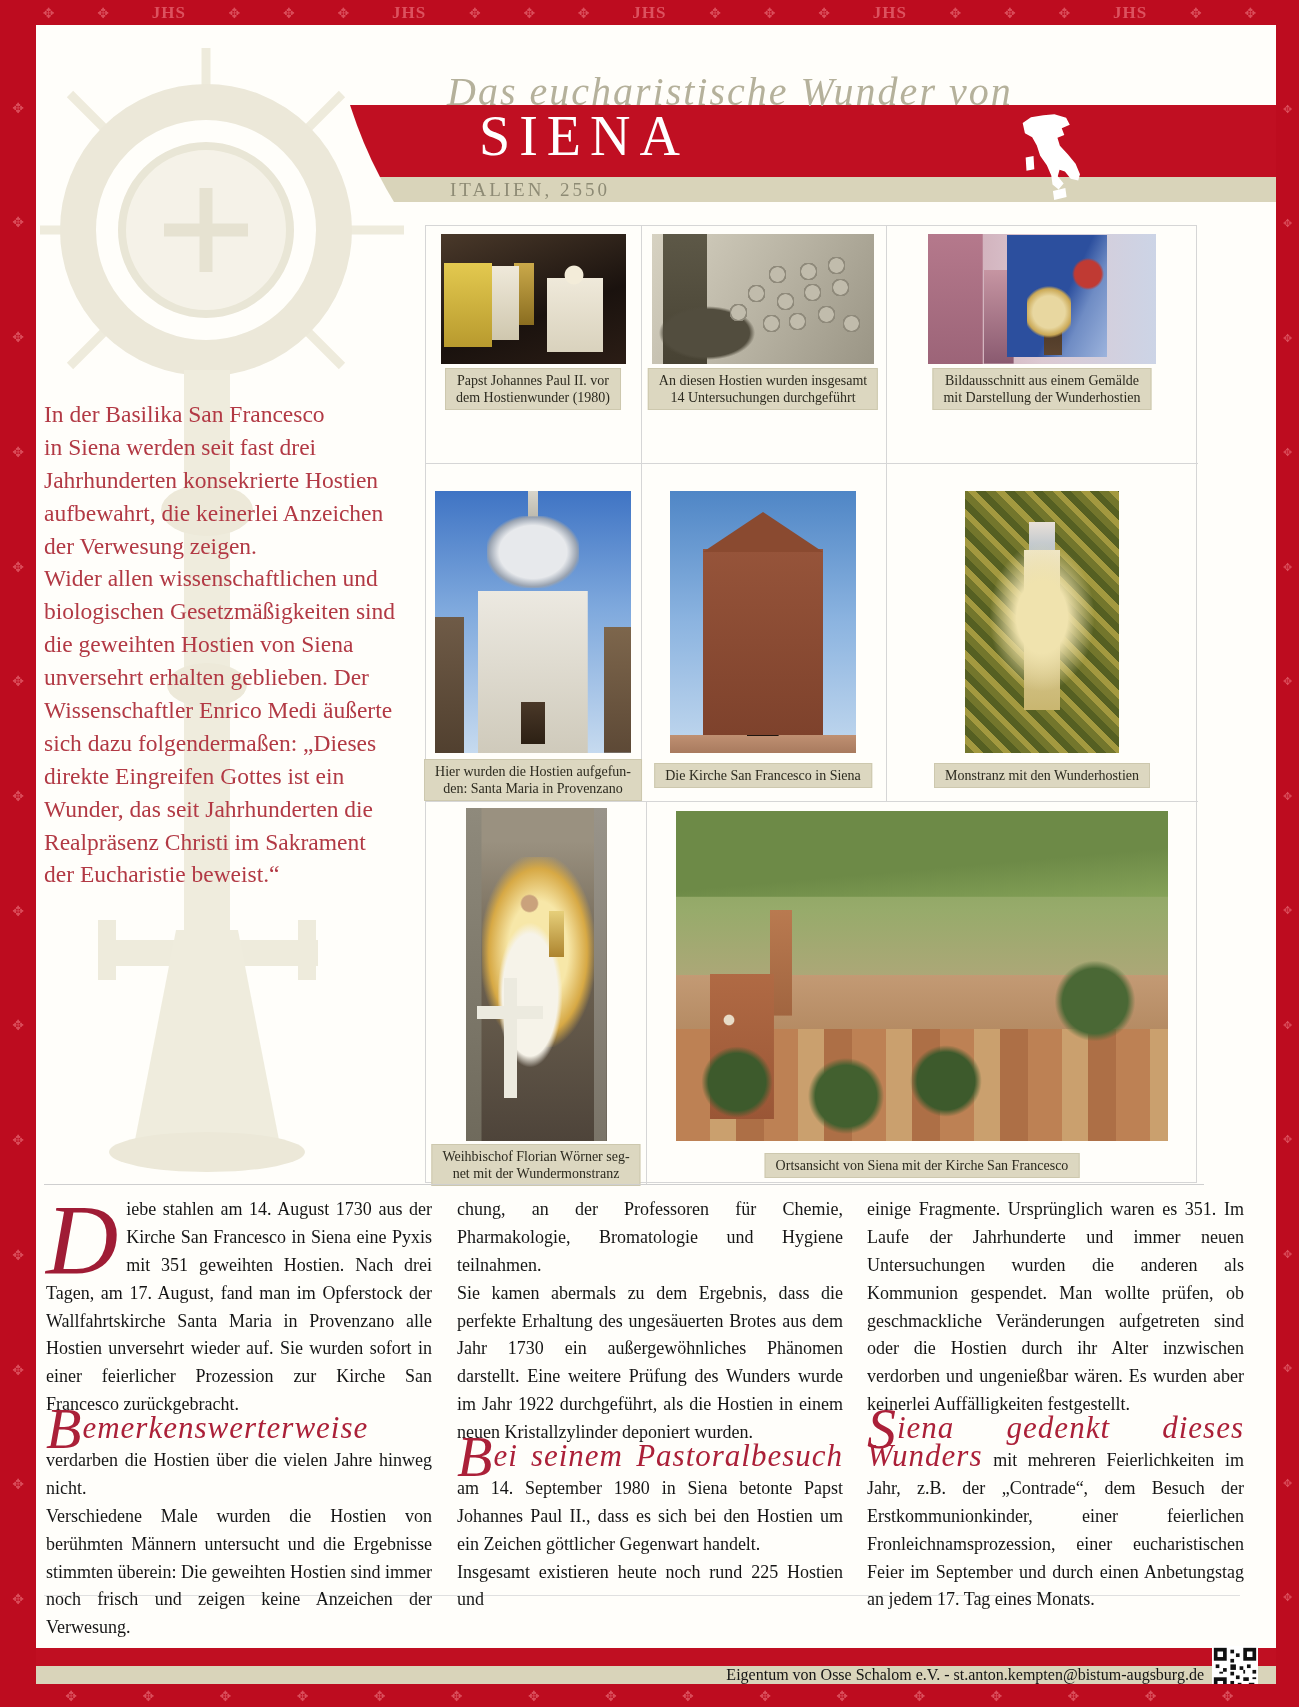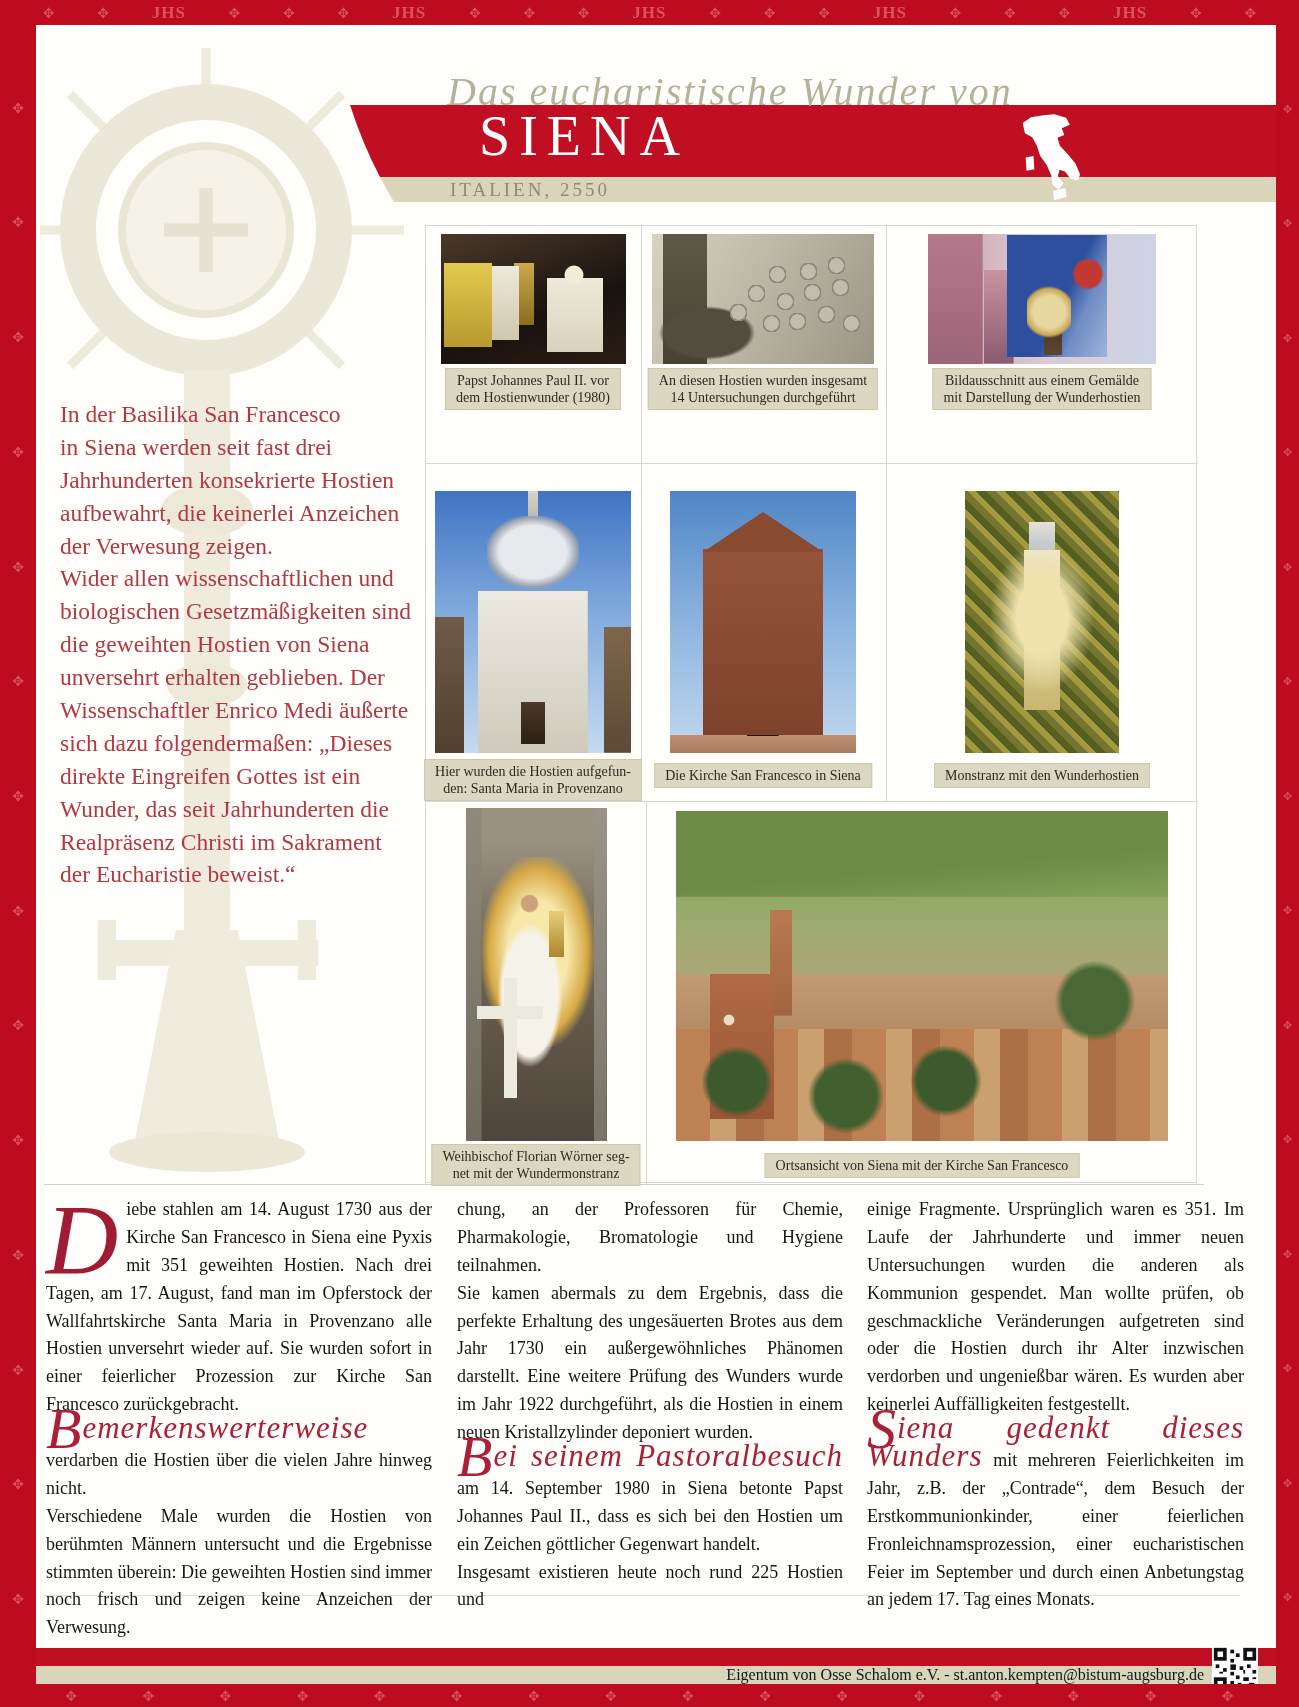--- a/index.html
+++ b/index.html
@@ -31,21 +31,21 @@
     color:#ffffff; font-size:56px; letter-spacing:9px; line-height:1; white-space:nowrap;margin-left:32px;
   }
   .sub-title {
     position:absolute; left:450px; top:179px; z-index:10;
     color:#8e8b75; font-size:19px; letter-spacing:3px; white-space:nowrap;
   }
   .italy { position:absolute; left:1017px; top:112px; z-index:11; transform:rotate(6deg); }
   
   .intro {
     position:absolute; left:44px; top:398px; width:395px; z-index:6;
-    color:#b23944; font-size:23.5px; line-height:1.4; white-space:pre; overflow:visible;margin-left:16px;
+    color:#b23944; font-size:23.5px; line-height:1.4; white-space:pre; overflow:visible;
   }
   
   .grid { position:absolute; left:425px; top:225px; width:772px; height:958px;
           border:1px solid #d6d6d6; background:transparent; z-index:6; }
   .gl { position:absolute; background:#d6d6d6; }
   .photo { position:absolute; background-repeat:no-repeat; }
   .cap {
     position:absolute; background:#dcd7c0; border:1px solid #cdc8ae;
     font-size:14px; line-height:1.22; color:#2c2a1f; text-align:center;
     padding:3px 10px; white-space:pre-line; width:max-content; max-width:97%;

